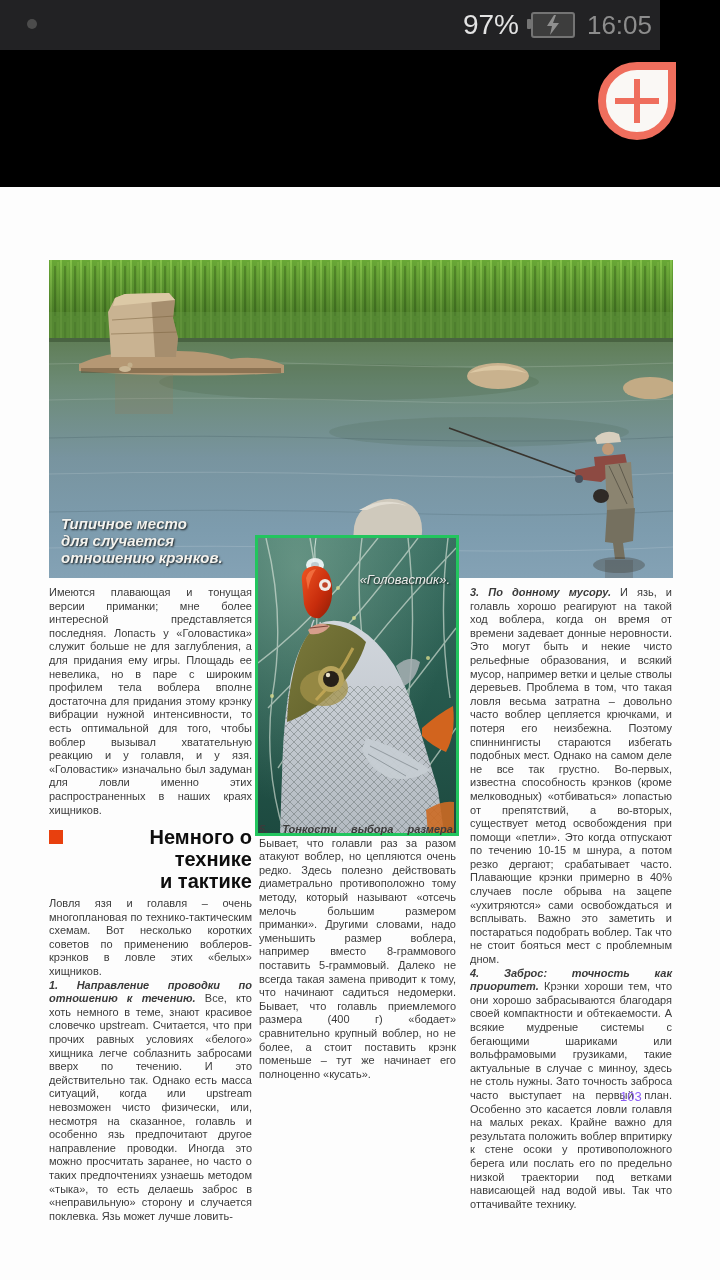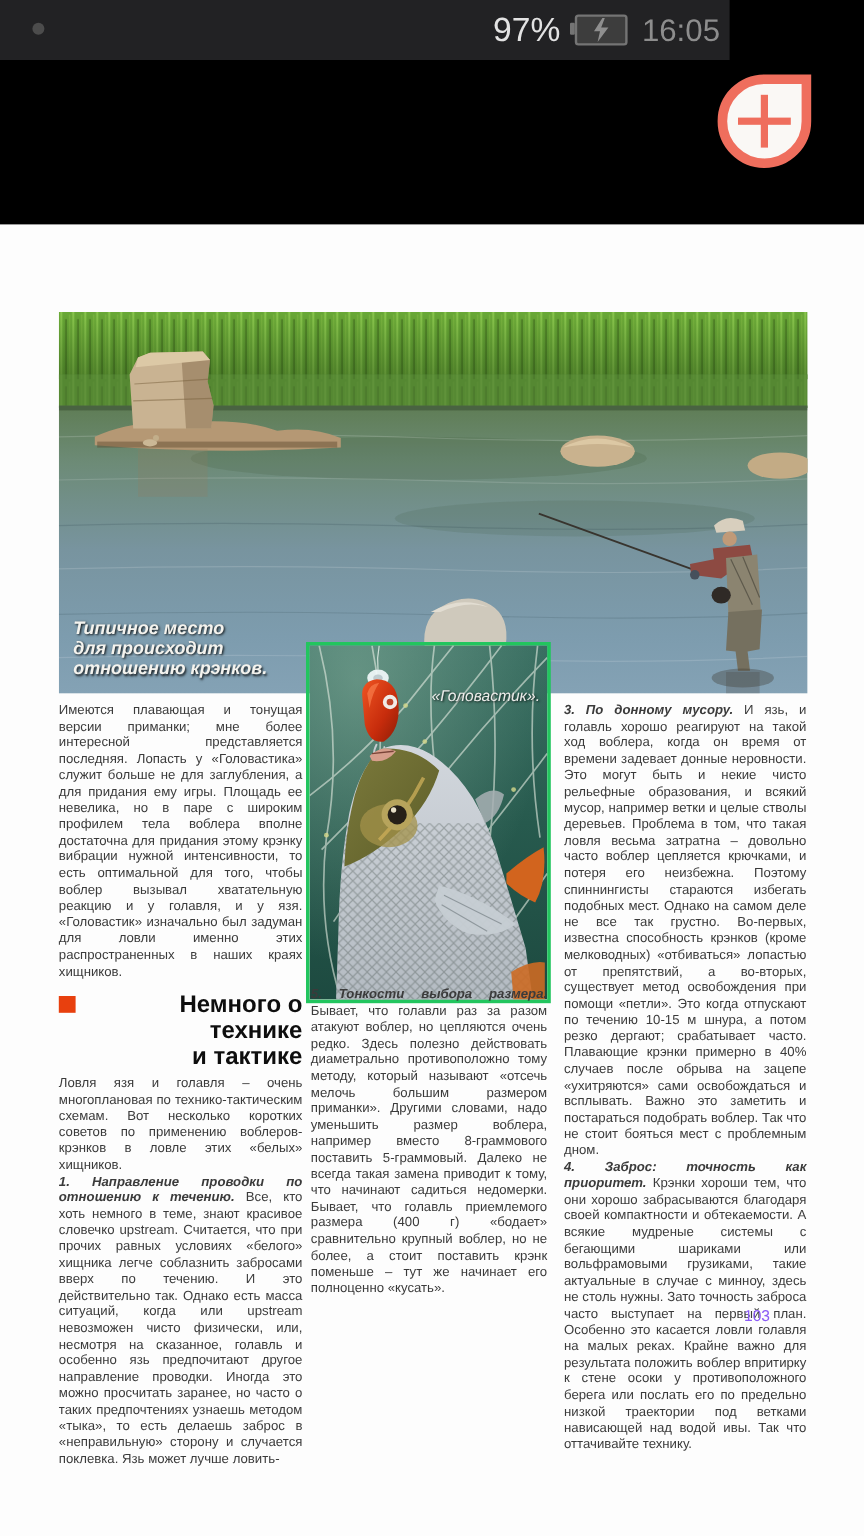--- a/index.html
+++ b/index.html
@@ -2,21 +2,21 @@
 <html><head>
 <meta charset="utf-8">
 <style>
   html,body{margin:0;padding:0;}
   body{
     width:720px;height:1280px;background:#000;position:relative;overflow:hidden;
     font-family:"Liberation Sans", sans-serif;
   }
   
   .statusbar{
-    position:absolute;left:0;top:0;width:608px;height:50px;background:#222224;
+    position:absolute;left:0;top:0;width:660px;height:50px;background:#222224;
     display:flex;align-items:center;justify-content:flex-end;gap:12px;
     padding-right:8px;box-sizing:border-box;
   }
   .notif-dot{position:absolute;left:27px;top:19px;width:10px;height:10px;border-radius:50%;background:#4c4c4c;}
   .battery-pct{color:#e3e3e3;font-size:28px;}
   .battery{position:relative;width:40px;height:22px;background:#3d3d3d;border:2px solid #747474;border-radius:3px;}
   .battery .nub{position:absolute;left:-6px;top:5px;width:4px;height:10px;background:#747474;border-radius:1px;}
   .battery svg{position:absolute;left:10px;top:0px;}
   .clock{color:#8d8d8d;font-size:26px;}
   
@@ -142,21 +142,21 @@
       <path d="M556,205 L582,202 L585,250 L558,252 Z" fill="#8b8470"></path>
       <path d="M560,206 L578,244 M570,204 L584,238" stroke="rgba(50,48,40,0.5)" fill="none"></path>
       <ellipse cx="552" cy="236" rx="8" ry="7" fill="#2f2a26"></ellipse>
       <circle cx="530" cy="219" r="4" fill="#46505c"></circle>
       <path d="M558,250 L586,248 L584,281 L574,283 L576,299 L566,299 L564,283 L556,282 Z" fill="#75705f"></path>
       <ellipse cx="570" cy="305" rx="26" ry="8" fill="rgba(60,55,45,0.35)"></ellipse>
       <rect x="556" y="300" width="28" height="18" fill="rgba(70,65,55,0.25)"></rect>
     </svg>
     <div class="river-caption">
       <div>Типичное место</div>
-      <div>для происходит</div>
+      <div>для случается</div>
       <div>отношению крэнков.</div>
     </div>
   </div>
 
   <div class="fish">
     <svg width="198" height="295" viewBox="0 0 198 295">
       <defs>
         <linearGradient id="fishBg" x1="0" y1="0" x2="0" y2="1">
           <stop offset="0" stop-color="#3a6f62"></stop>
           <stop offset="0.5" stop-color="#275a4e"></stop>

